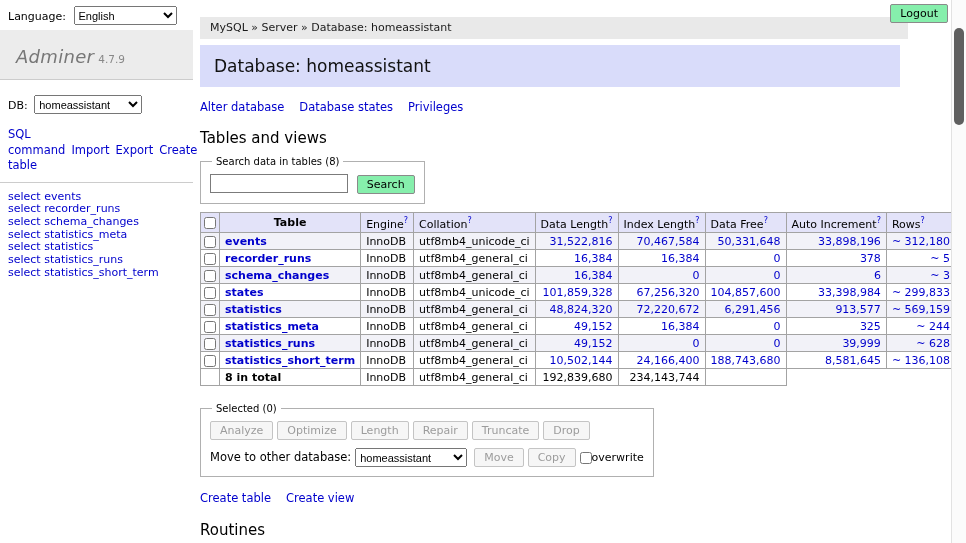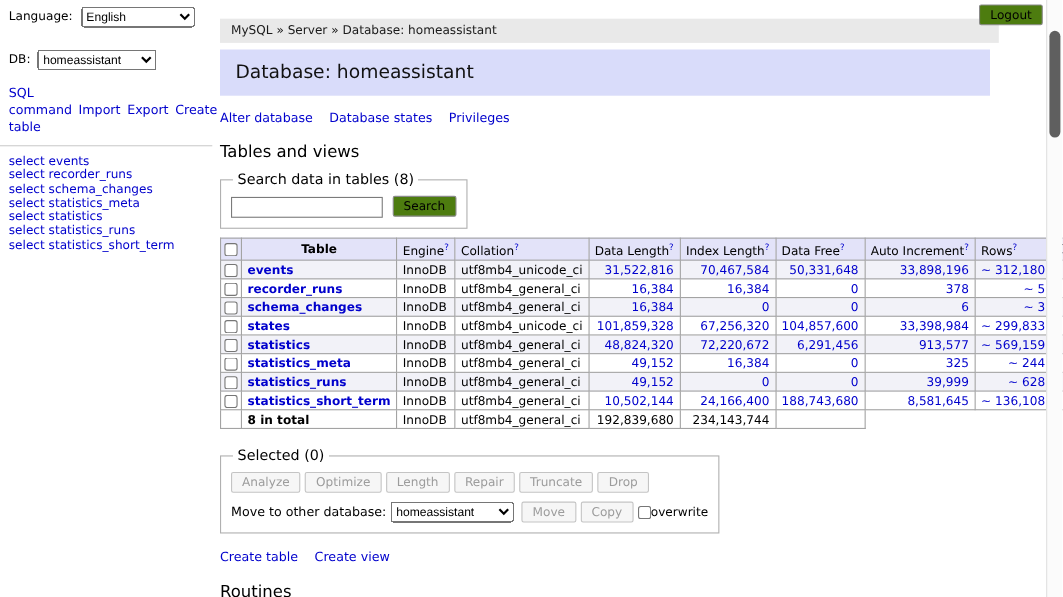--- a/index.html
+++ b/index.html
@@ -26,23 +26,23 @@
   .main { position:absolute; left:200px; top:0; width:708px; }
   .breadcrumb { margin-top:17px; height:22px; background:#e9e9e9; font-size:11px; line-height:22px; padding:0 10px; color:#1a1a1a; }
   .breadcrumb a { color:#1a1a1a; }
   .content { padding-right:8px; }
   h2.page-title { margin-top:6px; background:#d9dcfa; padding:12px 14px; font-size:17px; line-height:18px; font-weight:normal; color:#111; }
   .links-row { margin:13px 0 0; font-size:11.5px; }
   .links-row a { margin-right:15px; }
   h3 { font-weight:normal; font-size:15px; line-height:18px; }
   .h-tables { margin-top:15px; }
   fieldset { border:1px solid #b0b0b0; padding:7px 9px 9px; width:fit-content; margin-top:9px; }
-  legend { font-size:13px; padding:0 4px; margin-left:2px; }
+  legend { font-size:10px; padding:0 4px; margin-left:2px; }
   input[type=text] { width:138px; height:19px; border:1px solid #7b7b7b; font-size:11px; padding:1px 3px; background:#fff; }
-  button { font-family:inherit; font-size:11px; padding:2px 9px; background:#4d7c0f; border:1px solid #8a8a8a; border-radius:2px; color:#000; cursor:pointer; }
+  button { font-family:inherit; font-size:11px; padding:2px 9px; background:#86efac; border:1px solid #8a8a8a; border-radius:2px; color:#000; cursor:pointer; }
   button:disabled { color:#9c9c9c; border-color:#c4c4c4; background:#f6f6f6; }
   .search-fieldset button { margin-left:5px; }
 
   table { border-collapse:collapse; margin-top:8px; font-size:11px; }
   th, td { border:1px solid #a3a3a3; padding:1.5px 5px; white-space:nowrap; line-height:13px; }
   thead th, thead td { background:#e3e3f9; font-weight:normal; text-align:left; }
   th.col-table { font-weight:bold; text-align:center; }
   sup { font-size:8px; color:#0000cc; vertical-align:super; }
   td.check { width:21px; text-align:center; padding:1px 3px; }
   input[type=checkbox] { width:12px; height:12px; vertical-align:middle; }
@@ -69,20 +69,23 @@
   .scroll-thumb { position:absolute; left:2px; width:10px; top:28px; height:97px; background:#5f5f5f; border-radius:5px; }
 </style>
 </head>
 <body>
 
 <div class="sidebar">
   <div class="lang-row">
     <span>Language:</span>
     <select><option>English</option></select>
   </div>
+  <h1 class="logo-bar">
+    <span class="logo">Adminer</span><span class="version">4.7.9</span>
+  </h1>
   <div class="db-row">
     <span>DB:</span>
     <select><option>homeassistant</option></select>
   </div>
   <p class="action-links"><a href="#">SQL command</a><a href="#">Import</a><a href="#">Export</a><a href="#">Create table</a></p>
   <hr>
   <div class="table-list">
       <a href="#">select events</a>
       <a href="#">select recorder_runs</a>
       <a href="#">select schema_changes</a>

